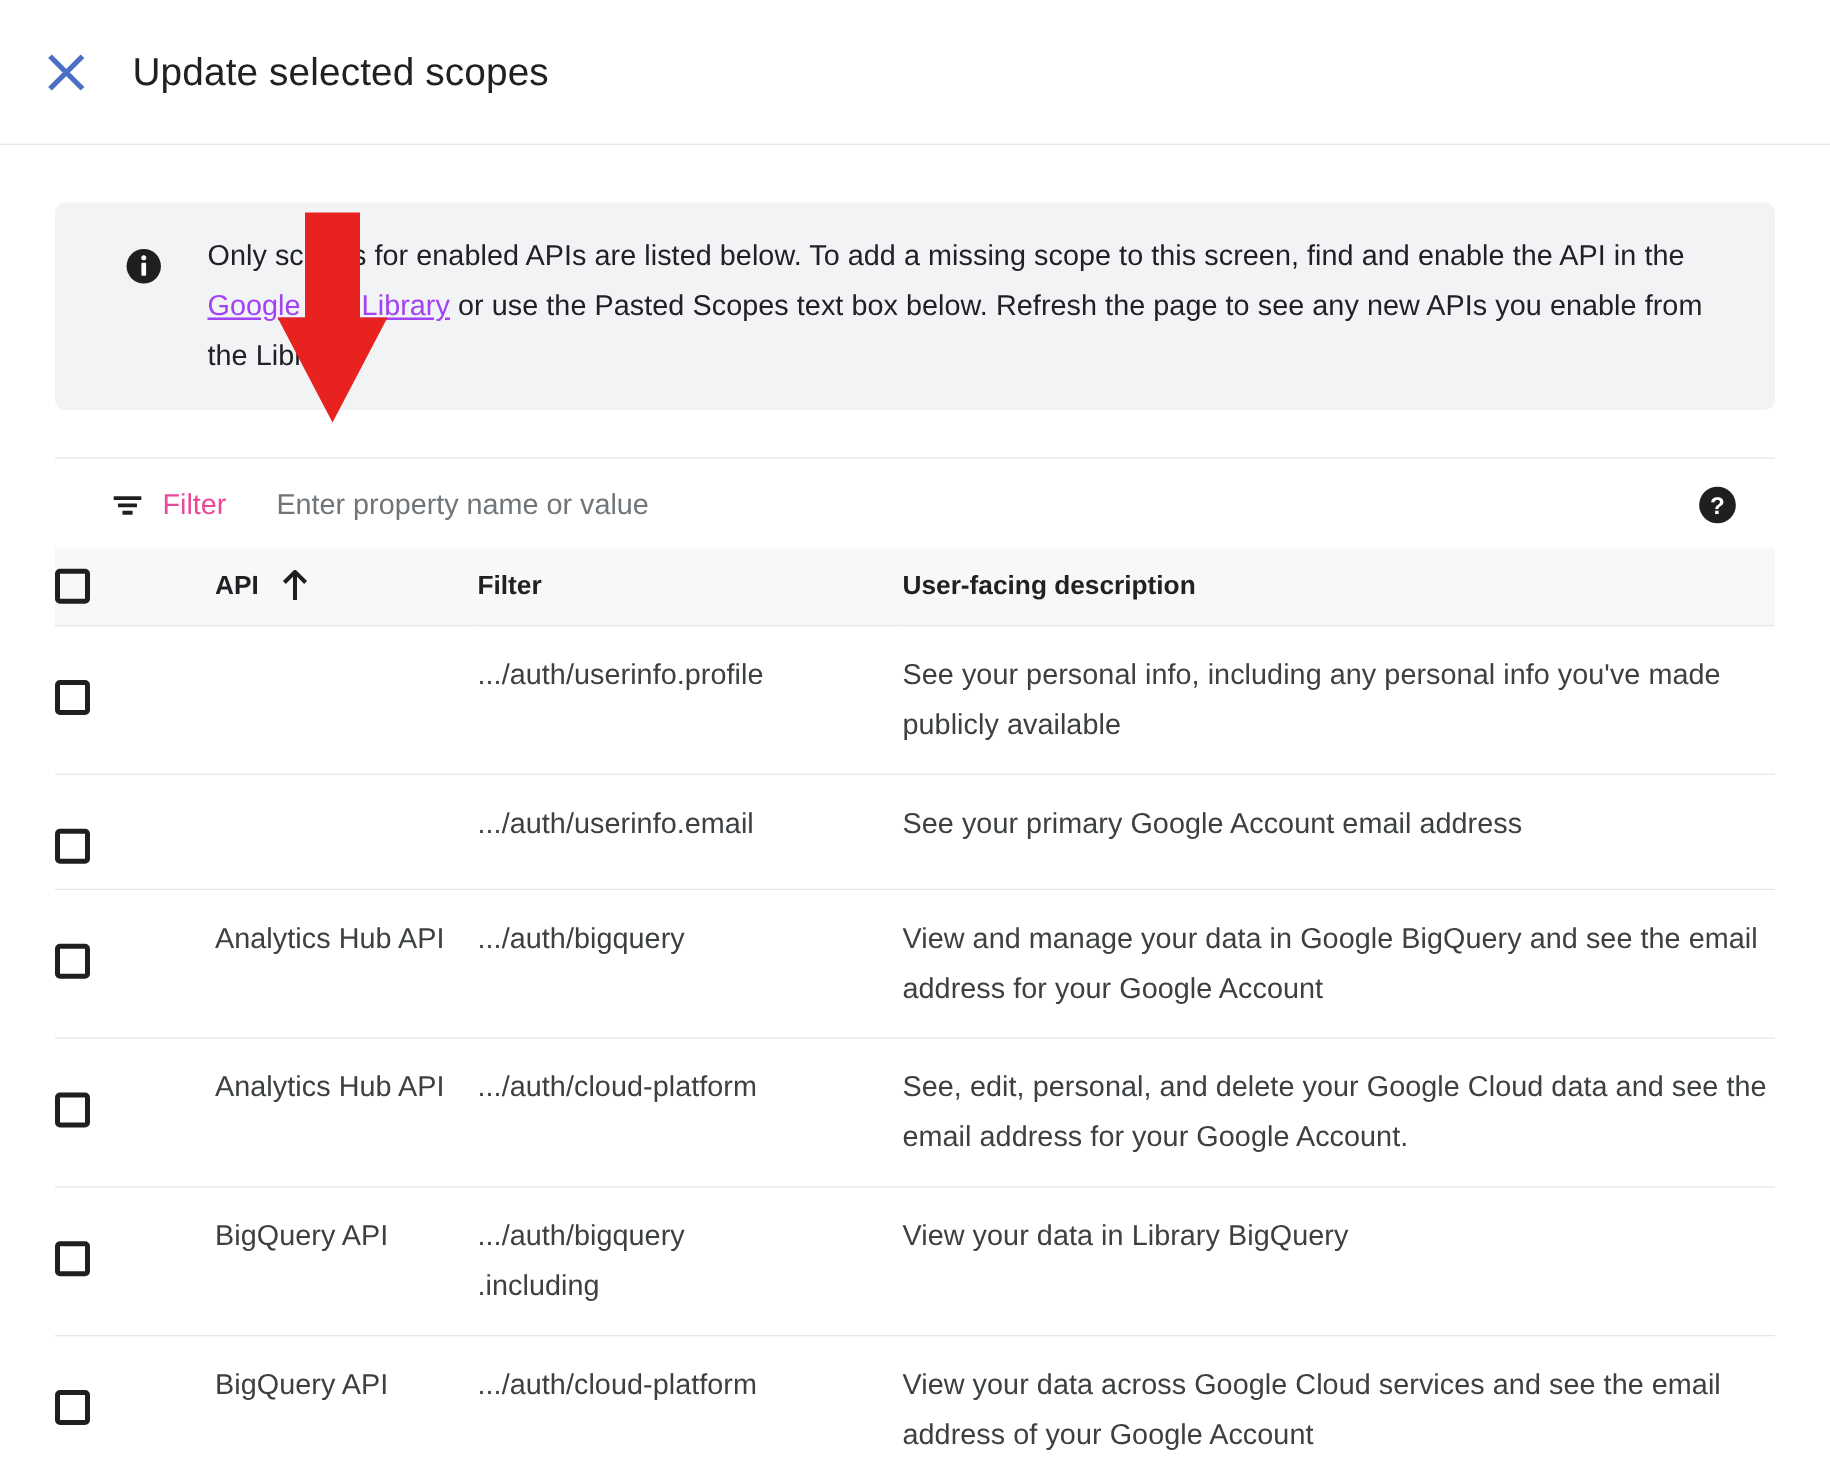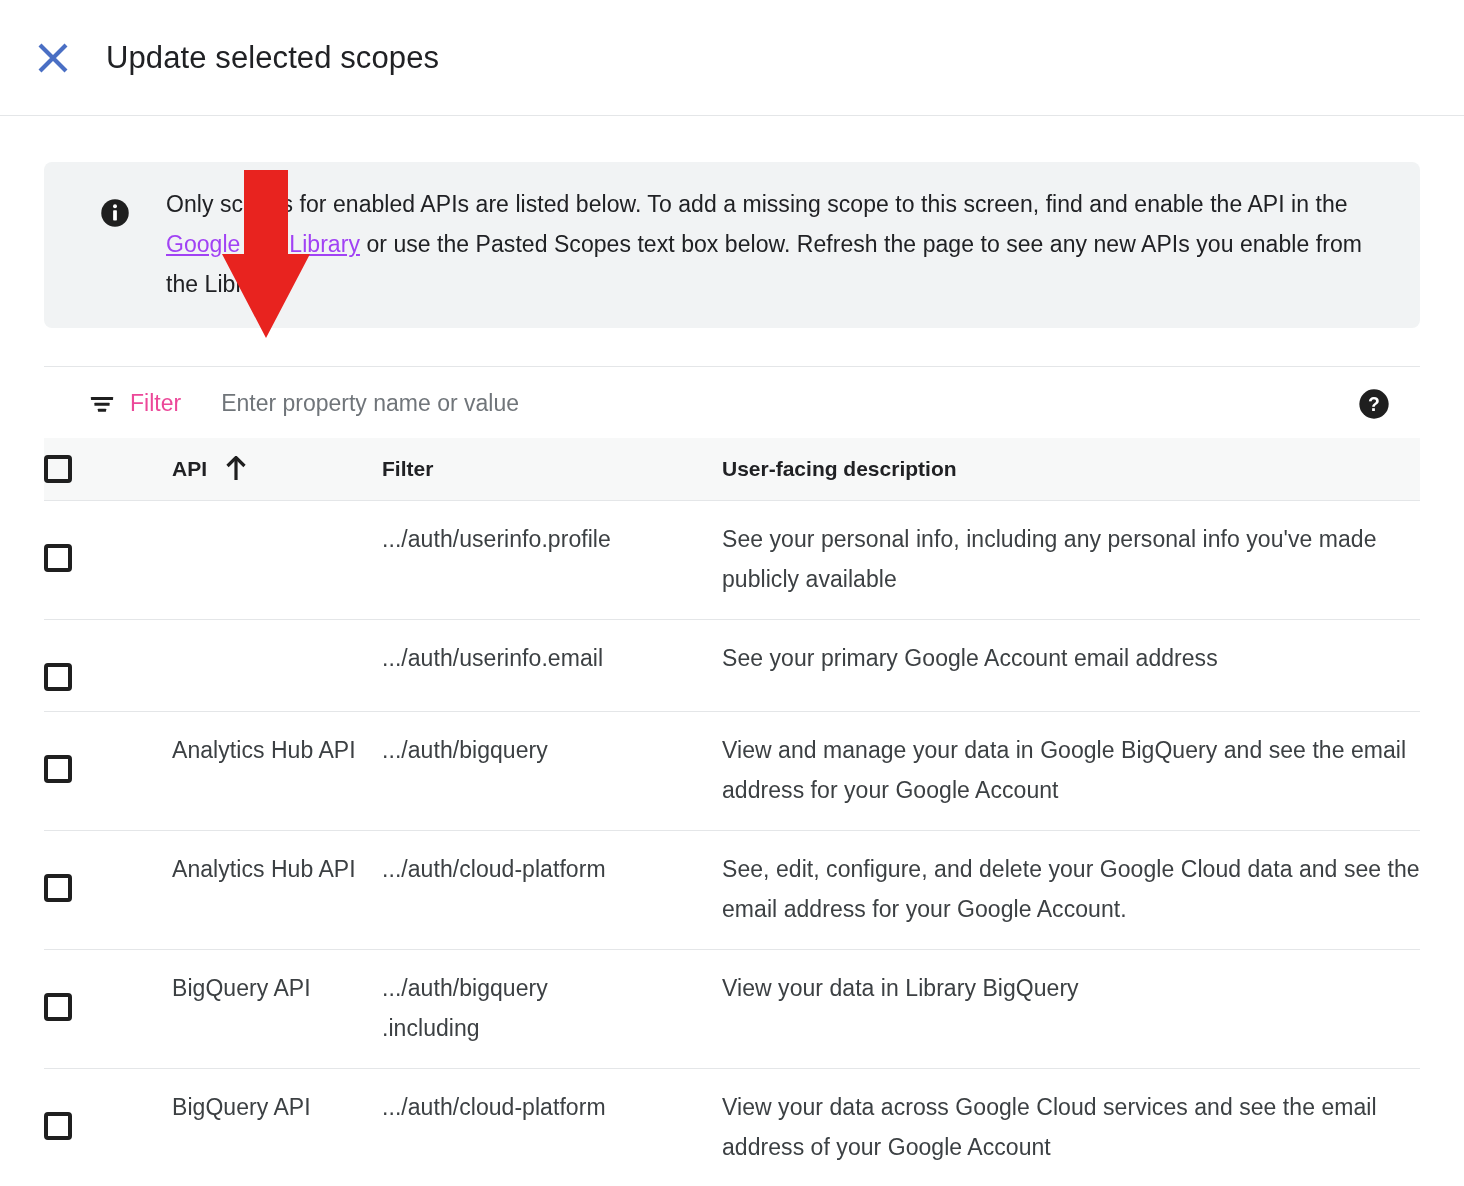--- a/index.html
+++ b/index.html
@@ -316,21 +316,21 @@
       </tr>
 
       <tr>
         <td class="chk-cell">
           <span class="checkbox"></span>
         </td>
         <td class="cell-api">Analytics Hub API</td>
         <td class="cell-scope">
           <span class="wrap-break">.../auth/cloud-platform</span>
         </td>
-        <td class="cell-desc">See, edit, configure, and delete your Google Cloud data and see the email address for your Google Account.</td>
+        <td class="cell-desc">See, edit, personal, and delete your Google Cloud data and see the email address for your Google Account.</td>
       </tr>
 
       <tr>
         <td class="chk-cell">
           <span class="checkbox"></span>
         </td>
         <td class="cell-api">BigQuery API</td>
         <td class="cell-scope">
           <span class="wrap-break">.../auth/bigquery</span>
           <span class="wrap-break">.including</span>

